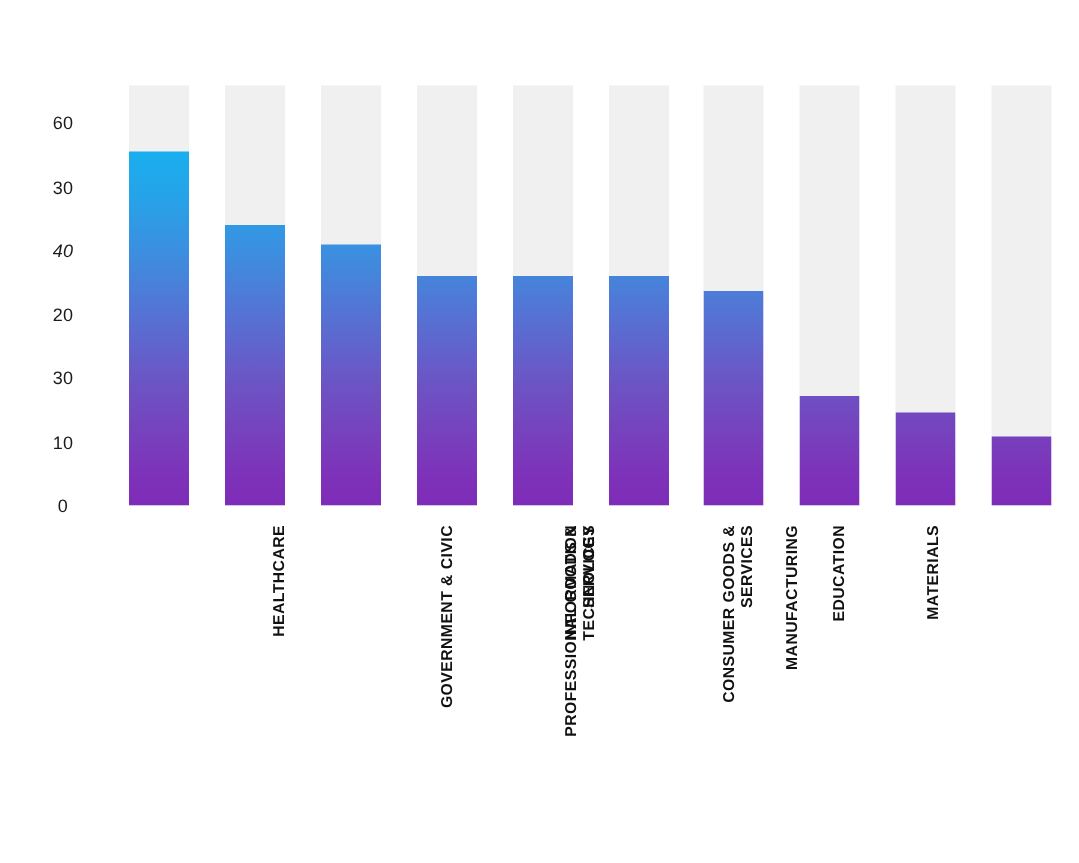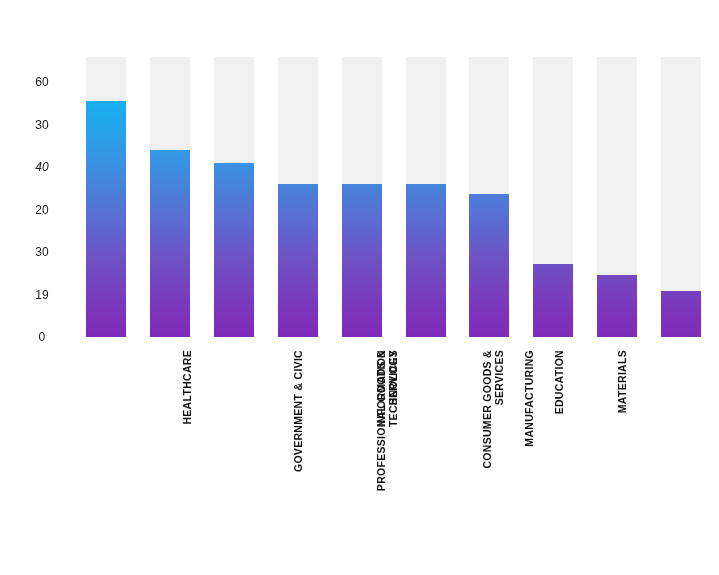--- a/index.html
+++ b/index.html
@@ -99,21 +99,21 @@
     transform: rotate(-90deg);
   }
 </style>
 </head>
 <body>
 
 <div id="chart-root">
 
   <div id="y-axis">
       <div class="y-tick" style="top: 337px;">0</div>
-      <div class="y-tick" style="top: 294.5px;">19</div>
+      <div class="y-tick" style="top: 294.5px;">10</div>
       <div class="y-tick" style="top: 252px;">30</div>
       <div class="y-tick" style="top: 209.5px;">20</div>
       <div class="y-tick" style="top: 167px; font-style: italic;">40</div>
       <div class="y-tick" style="top: 124.5px;">30</div>
       <div class="y-tick" style="top: 82px;">60</div>
     </div>
 
   <div id="plot-area">
       <div class="bar-slot" style="left: 6px; width: 40px;">
         <div class="bar-track" style="top: 56.5px; height: 280.5px;"></div>

